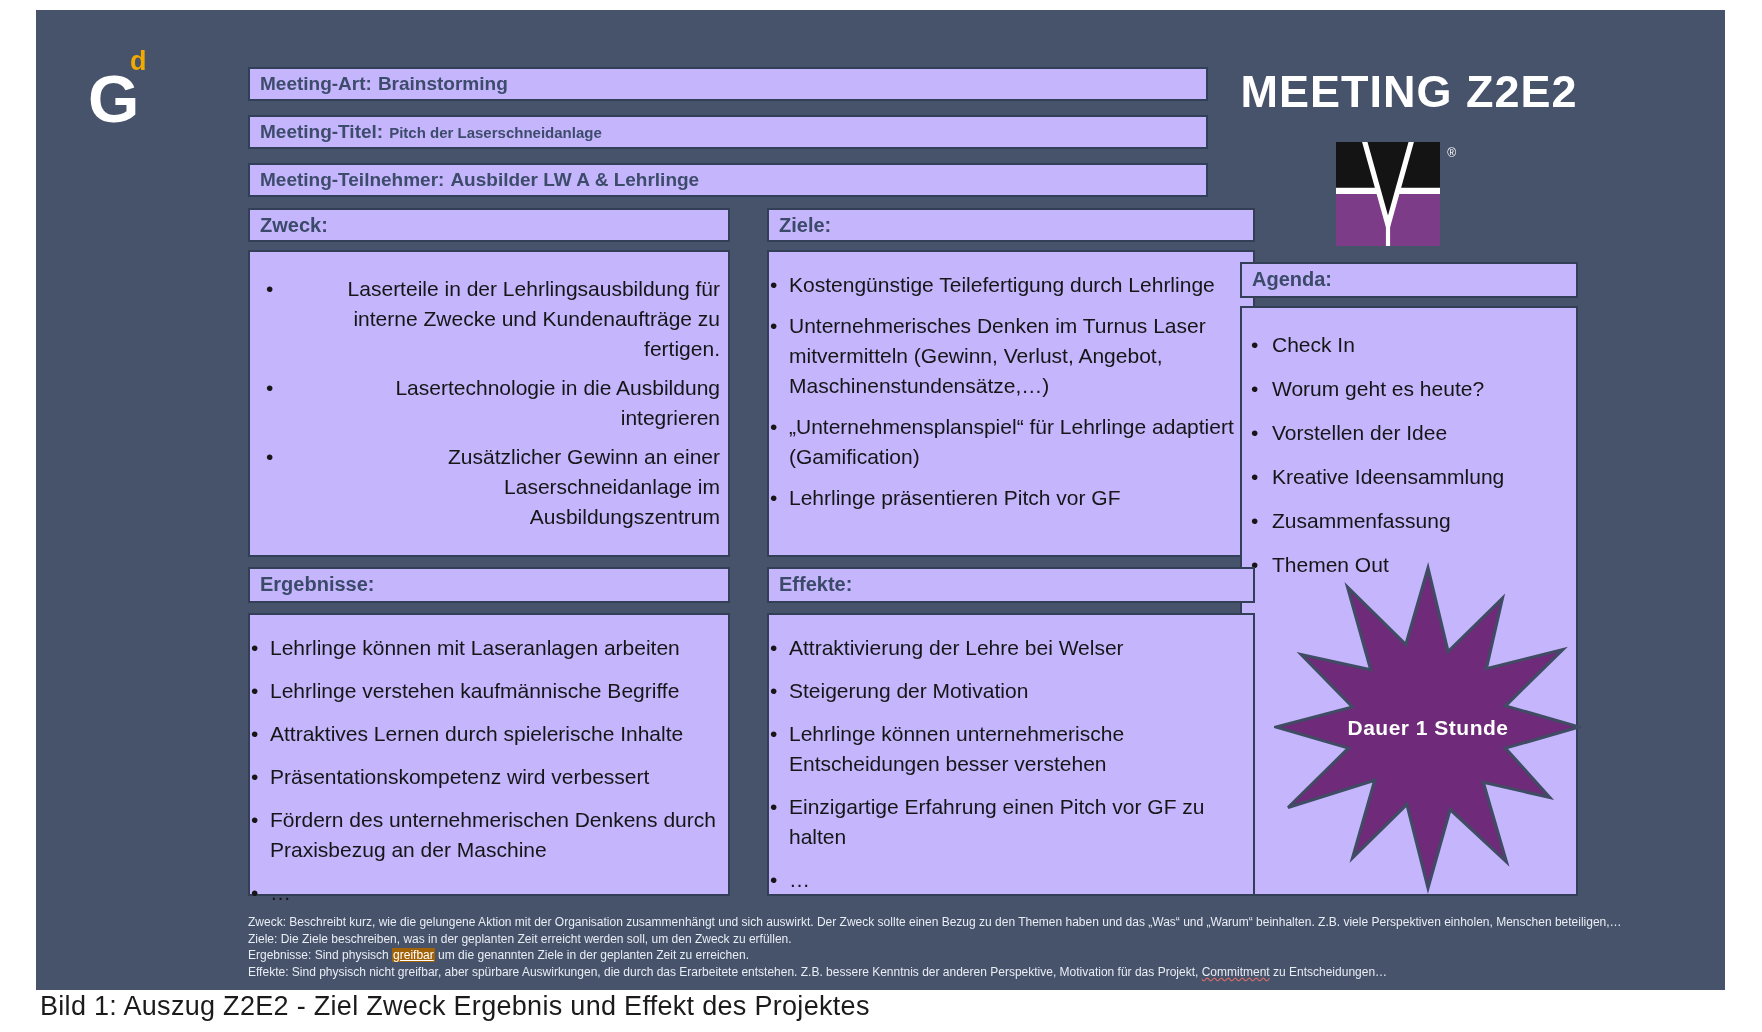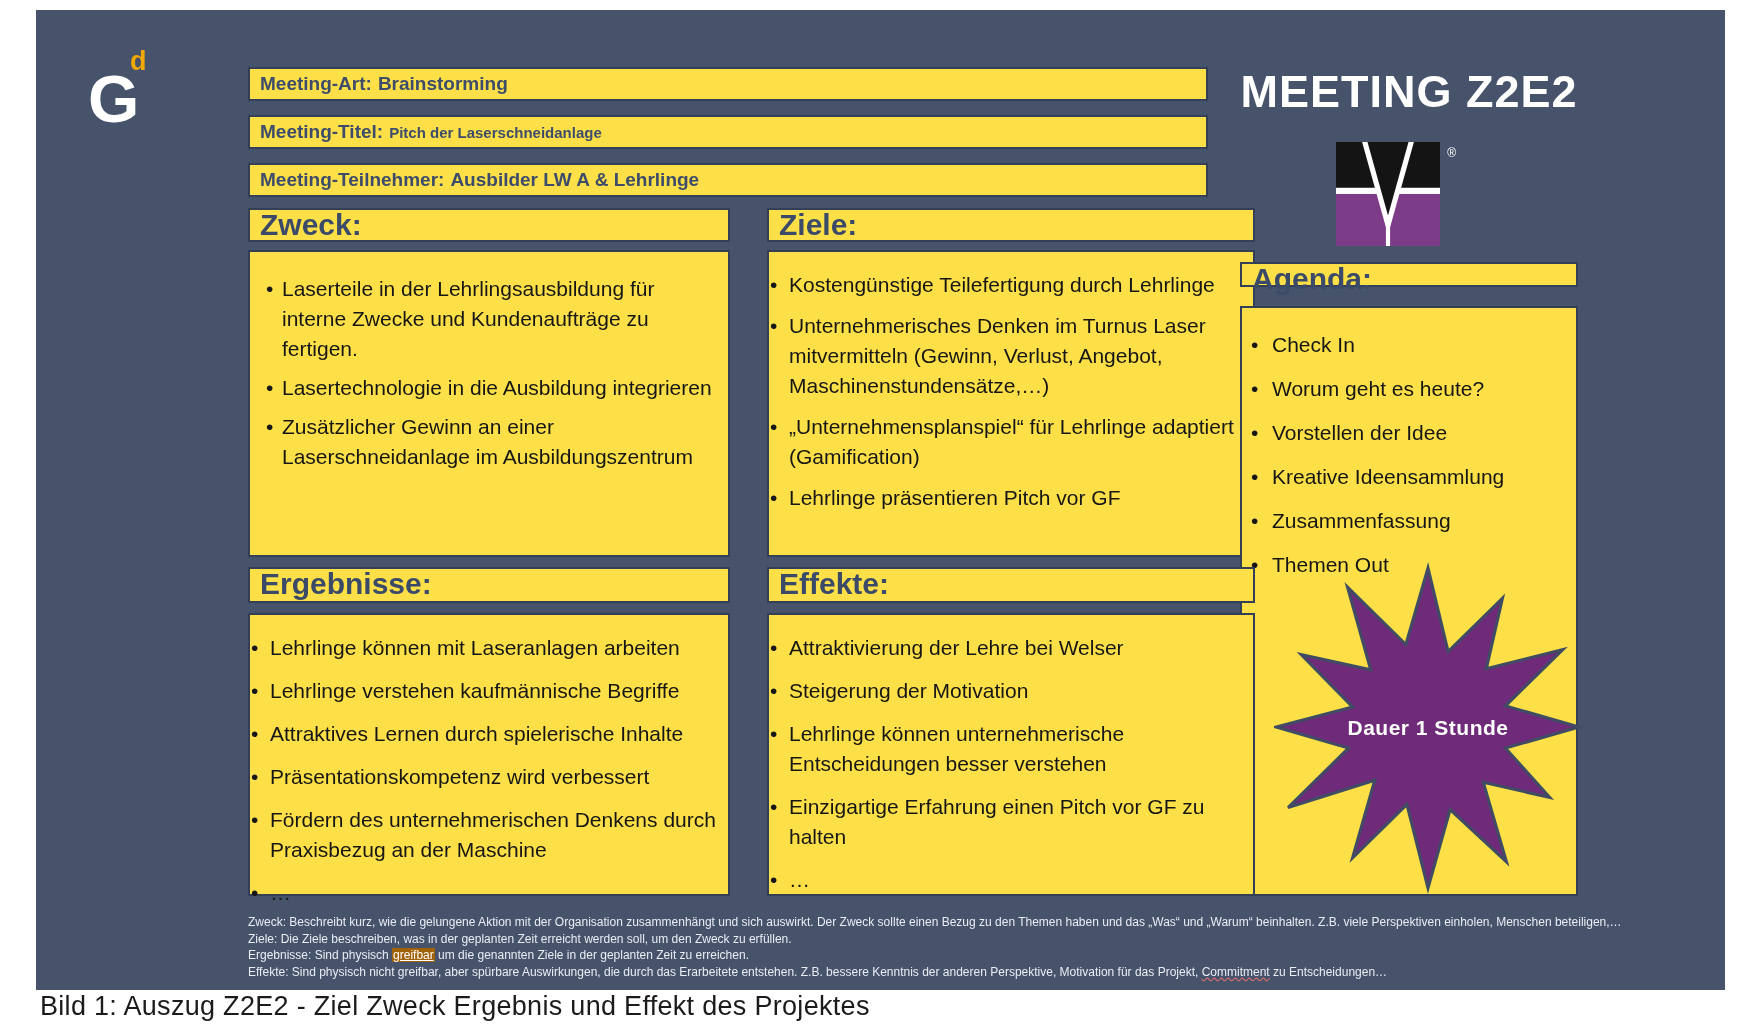--- a/index.html
+++ b/index.html
@@ -1,20 +1,20 @@
 <!DOCTYPE html>
 <html><head>
 <meta charset="utf-8">
 <style>
   * { margin:0; padding:0; box-sizing:border-box; }
   body { background:#ffffff; font-family:"Liberation Sans", sans-serif; }
   .page { position:relative; width:1762px; height:1032px; background:#ffffff; overflow:hidden; }
   .slide { position:absolute; left:36px; top:10px; width:1689px; height:980px; background:#46536B; }
 
-  .panel { position:absolute; background:#fde047; border:2px solid #333E57; }
+  .panel { position:absolute; background:#c4b5fd; border:2px solid #333E57; }
 
   
   .brand { position:absolute; left:52px; top:42px; width:100px; height:100px; }
   .brand-g { position:absolute; left:0; top:14px; font-size:66px; font-weight:700; line-height:1; color:#ffffff; }
   .brand-d { position:absolute; left:42px; top:-6px; font-size:27px; font-weight:700; color:#F2A900; }
 
   
   .meta { left:212px; width:960px; height:34px; line-height:29px; padding-left:10px;
           color:#3D4C6A; font-weight:700; white-space:nowrap; }
   #meta1 { top:57px; } #meta2 { top:105px; } #meta3 { top:153px; }
@@ -23,35 +23,35 @@
   #meta2 .meta-value { font-size:15px; }
 
   
   .slide-title { position:absolute; left:1200px; top:56px; width:346px; text-align:center;
                  font-size:45px; font-weight:700; color:#ffffff; letter-spacing:1px; }
   .mlogo { position:absolute; left:1300px; top:132px; width:104px; height:104px; }
   .mlogo svg { width:100%; height:100%; display:block; }
   .rmark { position:absolute; right:-16px; top:4px; color:#ffffff; font-size:12px; }
 
   
-  .hdr { font-size:30px; font-weight:700; color:#3B4A68; line-height:30px; padding-left:10px; }
+  .hdr { font-size:20px; font-weight:700; color:#3B4A68; line-height:30px; padding-left:10px; }
   .col-l { left:212px; width:482px; } .col-m { left:731px; width:488px; } .col-r { left:1204px; width:338px; }
   .hdr-row1 { top:198px; height:34px; }
   .body-row1 { top:240px; height:307px; }
   .hdr-row2 { top:557px; height:36px; }
   .body-row2 { top:603px; height:283px; }
-  .hdr-agenda { top:252px; height:25px; }
+  .hdr-agenda { top:252px; height:36px; }
   .body-agenda { top:296px; height:590px; }
 
   
   .list { padding:18px 8px 0 0; font-size:21px; color:#161616; line-height:30px; }
   .li { position:relative; margin-bottom:11px; }
   .li::before { content:"•"; position:absolute; top:0; }
   .list-zweck { padding-top:22px; }
-  .list-zweck .li { padding-left:32px; margin-bottom:9px; }
+  .list-zweck .li { padding-left:68px; margin-bottom:9px;text-align:right; }
   .list-zweck .li::before { left:16px; }
   .list-std .li { padding-left:20px; }
   .list-std .li::before { left:1px; }
   .list-erg .li { margin-bottom:13px; }
   .list-agenda { padding-top:22px; }
   .list-agenda .li { padding-left:30px; margin-bottom:14px; }
   .list-agenda .li::before { left:9px; }
 
   
   .burst { position:absolute; left:1238px; top:550px; width:308px; height:334px; z-index:3; }

